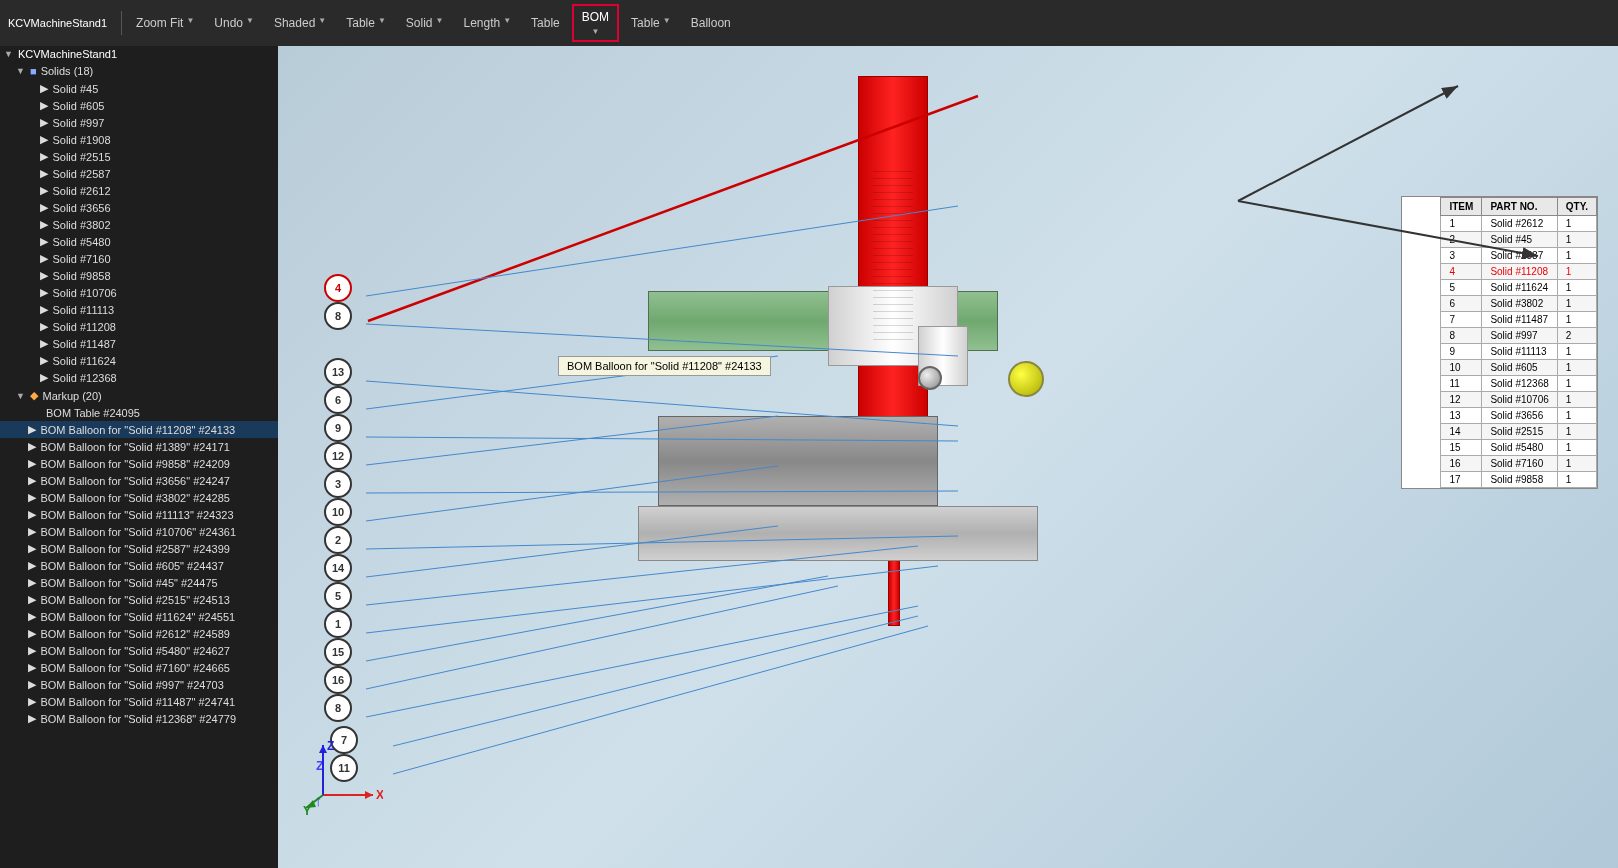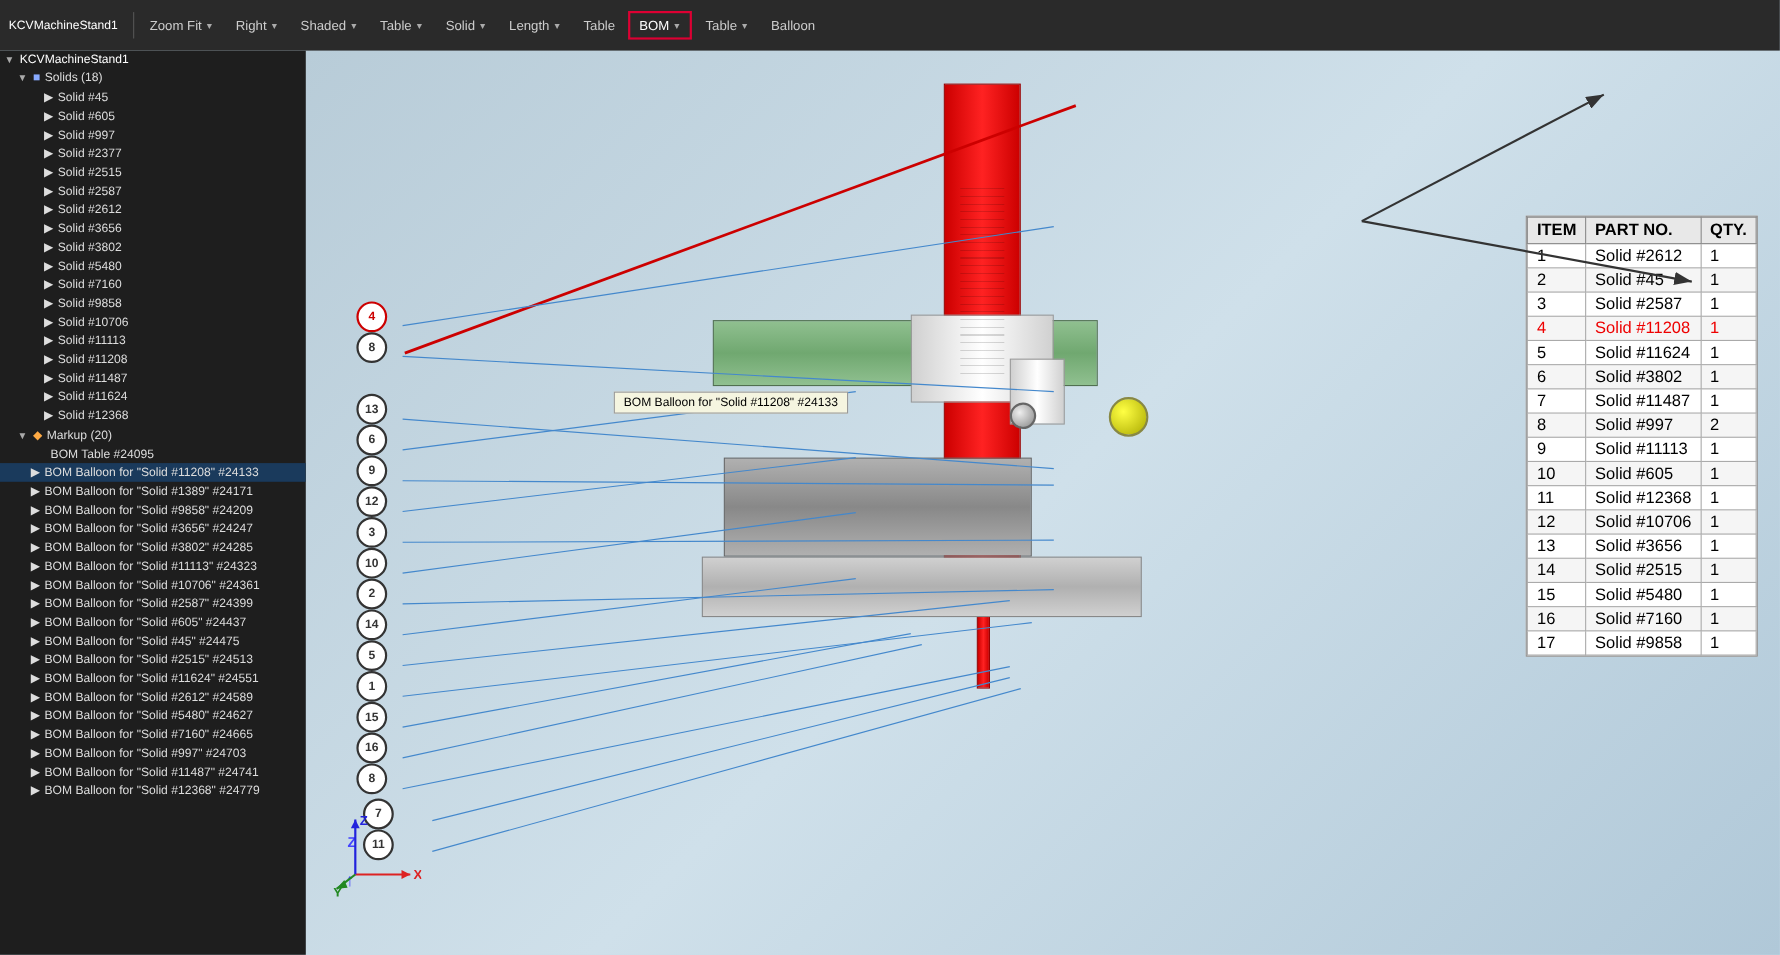--- a/index.html
+++ b/index.html
@@ -25,27 +25,27 @@
       z-index: 100;
     }
     .toolbar-btn {
       color: #ccc;
       background: none;
       border: none;
       padding: 4px 8px;
       cursor: pointer;
       font-size: 12px;
       display: flex;
-      align-items: center;
       gap: 3px;
       white-space: nowrap;
     }
     .toolbar-btn.active {
       border: 2px solid #e05;
       color: #fff;
+      flex-direction: column;
     }
     .toolbar-sep {
       width: 1px;
       height: 24px;
       background: #555;
       margin: 0 2px;
     }
     .dropdown-arrow {
       font-size: 8px;
       color: #aaa;
@@ -102,21 +102,22 @@
       overflow: hidden;
     }
 
     
     #bom-table {
       position: absolute;
       top: 150px;
       right: 20px;
       background: white;
       border: 1px solid #888;
-      font-size: 15px;
+      font-size: 10px;
+      padding-left: 38px;
     }
     #bom-table table {
       border-collapse: collapse;
     }
     #bom-table th {
       background: #e8e8e8;
       border: 1px solid #888;
       padding: 3px 8px;
       text-align: left;
       font-weight: bold;
@@ -266,21 +267,21 @@
 <body>
 
 <div id="toolbar">
   <span style="color:#fff; font-size:11px; margin-right:8px; white-space:nowrap;">KCVMachineStand1</span>
   <div class="toolbar-sep"></div>
   <button class="toolbar-btn">
     <span>Zoom Fit</span>
     <span class="dropdown-arrow">▼</span>
   </button>
   <button class="toolbar-btn">
-    <span>Right</span>
+    <span>Undo</span>
     <span class="dropdown-arrow">▼</span>
   </button>
   <button class="toolbar-btn">
     <span>Shaded</span>
     <span class="dropdown-arrow">▼</span>
   </button>
   <button class="toolbar-btn">
     <span>Table</span>
     <span class="dropdown-arrow">▼</span>
   </button>
@@ -328,21 +329,21 @@
   <div class="tree-item tree-indent-2">
       <span>▶</span> 
       <span>Solid #605</span>
     </div>
   <div class="tree-item tree-indent-2">
       <span>▶</span> 
       <span>Solid #997</span>
     </div>
   <div class="tree-item tree-indent-2">
       <span>▶</span> 
-      <span>Solid #2377</span>
+      <span>Solid #1908</span>
     </div>
   <div class="tree-item tree-indent-2">
       <span>▶</span> 
       <span>Solid #2515</span>
     </div>
   <div class="tree-item tree-indent-2">
       <span>▶</span> 
       <span>Solid #2587</span>
     </div>
   <div class="tree-item tree-indent-2">

